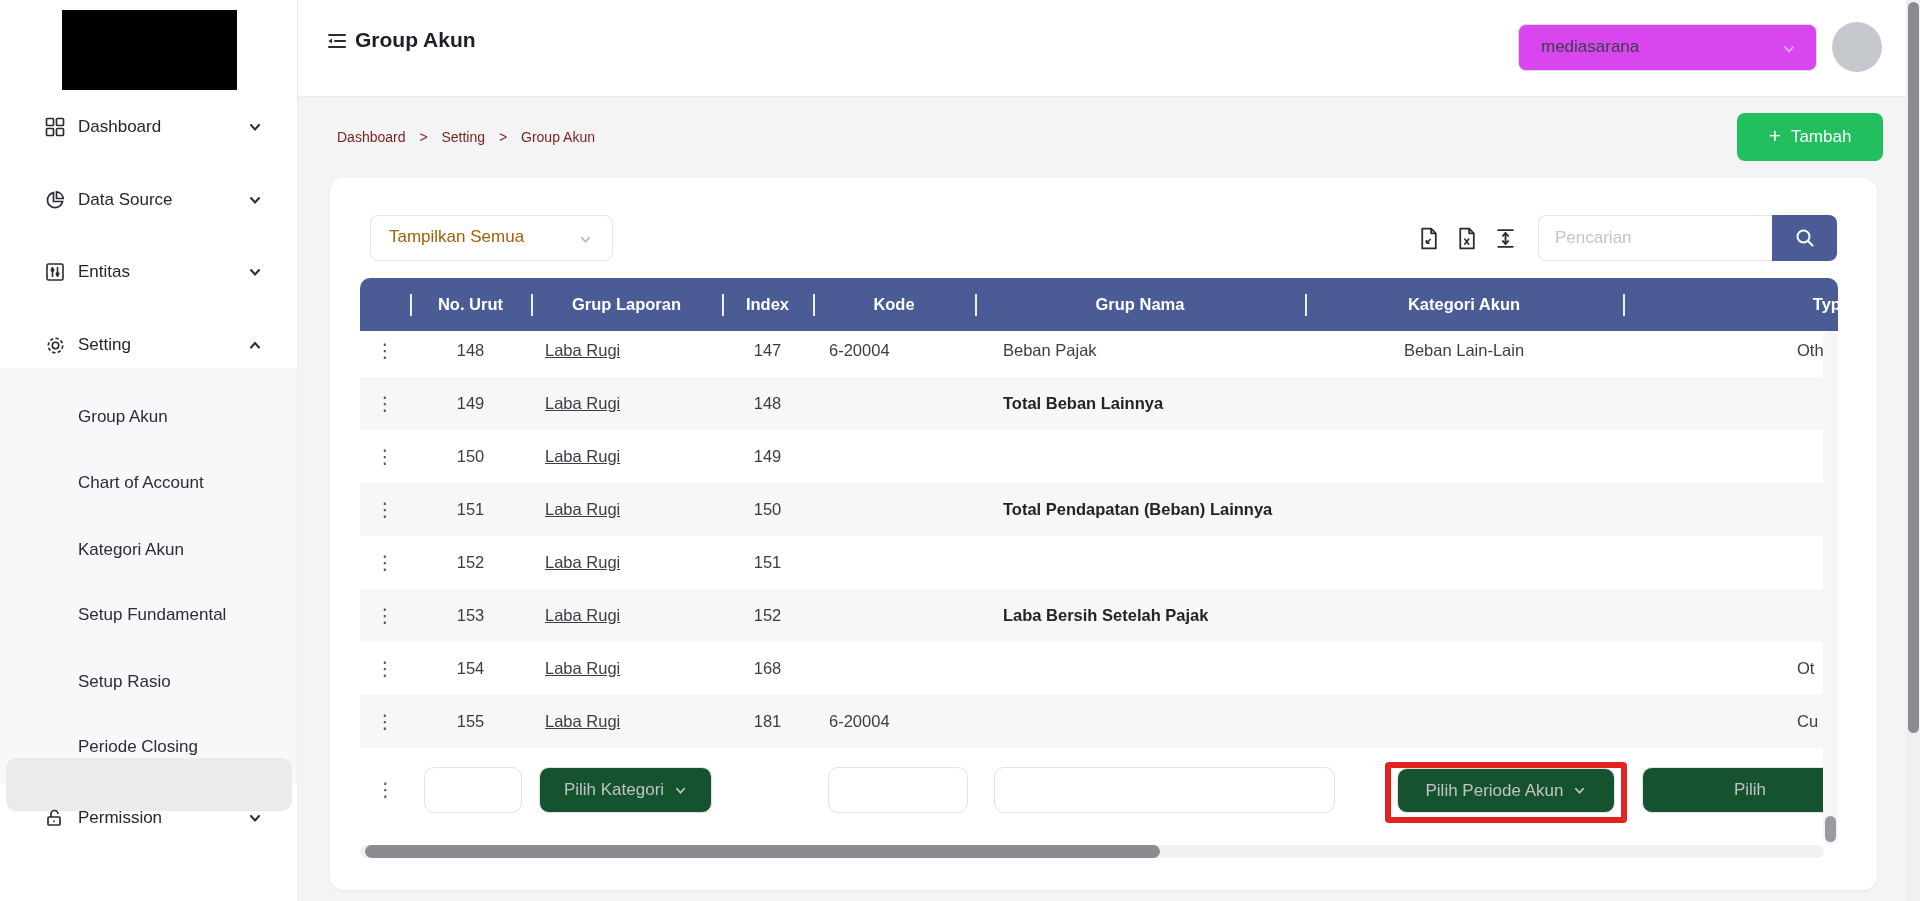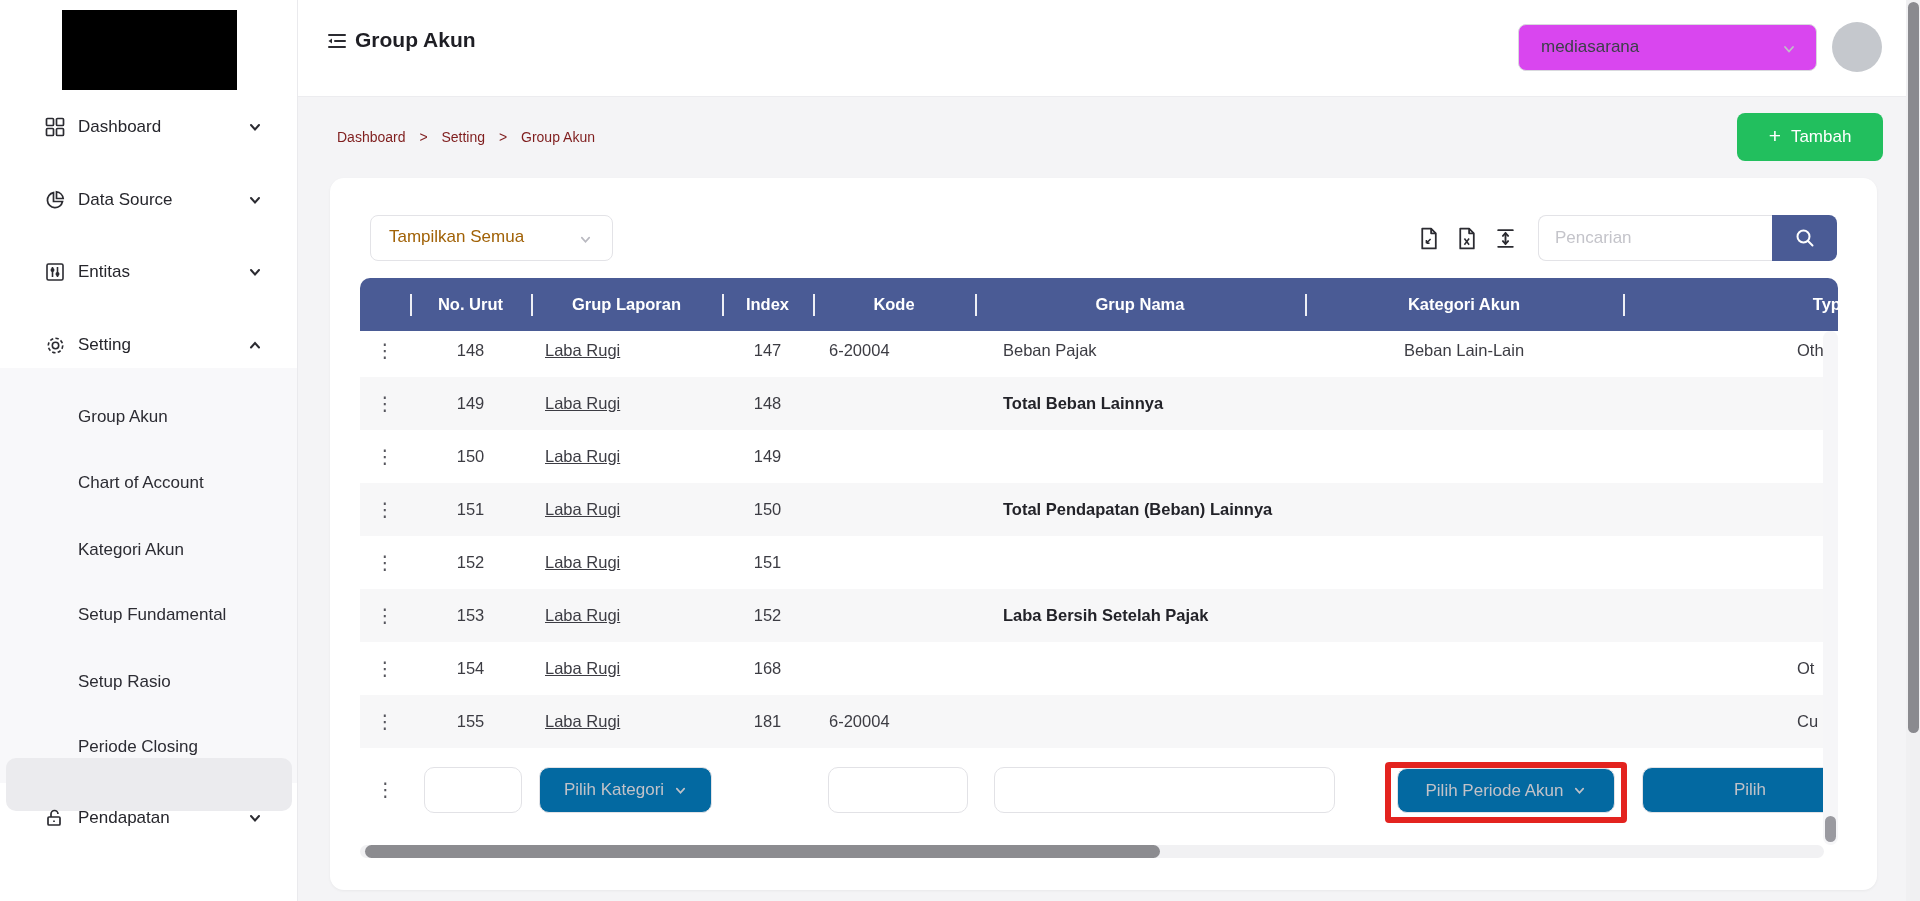--- a/index.html
+++ b/index.html
@@ -62,21 +62,21 @@
   .c-laporan { padding-left:14px;text-decoration:underline; }
   .c-kode { padding-left:16px; }
   .c-nama { padding-left:28px; }
   .c-kategori { text-align:center; }
   .c-type { padding-left:174px; }
   td.strong { font-weight:700; color:#232329; }
 
   
   .f-dots { position:absolute; left:46px; top:589px; width:18px; height:46px; line-height:46px; text-align:center; }
   .f-input { position:absolute; top:589px; height:46px; border:1px solid #e2e2e6; border-radius:10px; background:#fff; font-family:inherit; font-size:16px; padding:0 12px; color:#3c3c43; outline:none; }
-  .f-select { position:absolute; top:589px; height:46px; border:1px solid #e2e2e6; border-radius:10px; background:#0369a1; cursor:pointer; display:flex; align-items:center; justify-content:center; gap:10px; font-size:17px; color:#c2c2c8; white-space:nowrap; }
+  .f-select { position:absolute; top:589px; height:46px; border:1px solid #e2e2e6; border-radius:10px; background:#14532d; cursor:pointer; display:flex; align-items:center; justify-content:center; gap:10px; font-size:17px; color:#c2c2c8; white-space:nowrap; }
   .red-box { position:absolute; left:1055px; top:584px; width:242px; height:61px; border:6px solid #e3231f; border-radius:4px; z-index:3; pointer-events:none; }
   .type-clip { position:absolute; left:1312px; top:589px; width:182px; height:46px; overflow:hidden; }
   .type-clip .f-select { position:absolute; left:0; top:0; width:210px; justify-content:center; padding-right:28px;padding-left:34px; }
 
   
   .v-track { position:absolute; left:1493px; top:153px; width:15px; height:514px; background:#f6f6f8; border-radius:8px; }
   .v-thumb { position:absolute; left:1495px; top:638px; width:11px; height:26px; background:#9a9aa0; border-radius:6px; cursor:pointer; }
   .h-track { position:absolute; left:30px; top:667px; width:1464px; height:13px; background:#f1f1f3; border-radius:7px; }
   .h-thumb { position:absolute; left:35px; top:667px; width:795px; height:13px; background:#8c8c90; border-radius:7px; cursor:pointer; }
   .page-track { position:absolute; left:1906px; top:0; width:14px; height:901px; background:#f0f0f2; z-index:9; }
@@ -166,21 +166,21 @@
   <div class="sub-item" style="top:736px">Periode Closing</div>
 
   <div class="side-item" style="top:798px">
     <span class="s-icon">
       <svg width="20" height="20" viewBox="0 0 20 20" fill="none" stroke="#2b2b31" stroke-width="1.7">
           <rect x="3" y="9" width="12" height="8" rx="1"></rect>
           <path d="M6 9 V6 a3.5 3.5 0 0 1 7 0"></path>
           <line x1="9" y1="12.5" x2="9" y2="14"></line>
         </svg>
     </span>
-    <span class="s-label">Pendapatan</span>
+    <span class="s-label">Permission</span>
     <span class="s-chev">
       <svg width="14" height="14" viewBox="0 0 14 14" fill="none" stroke="#2b2b31" stroke-width="2" stroke-linecap="round">
           <polyline points="3,5 7,9.5 11,5"></polyline>
         </svg>
     </span>
   </div>
 </div>
 
 <div class="topbar">
   <span class="fold-icon">

